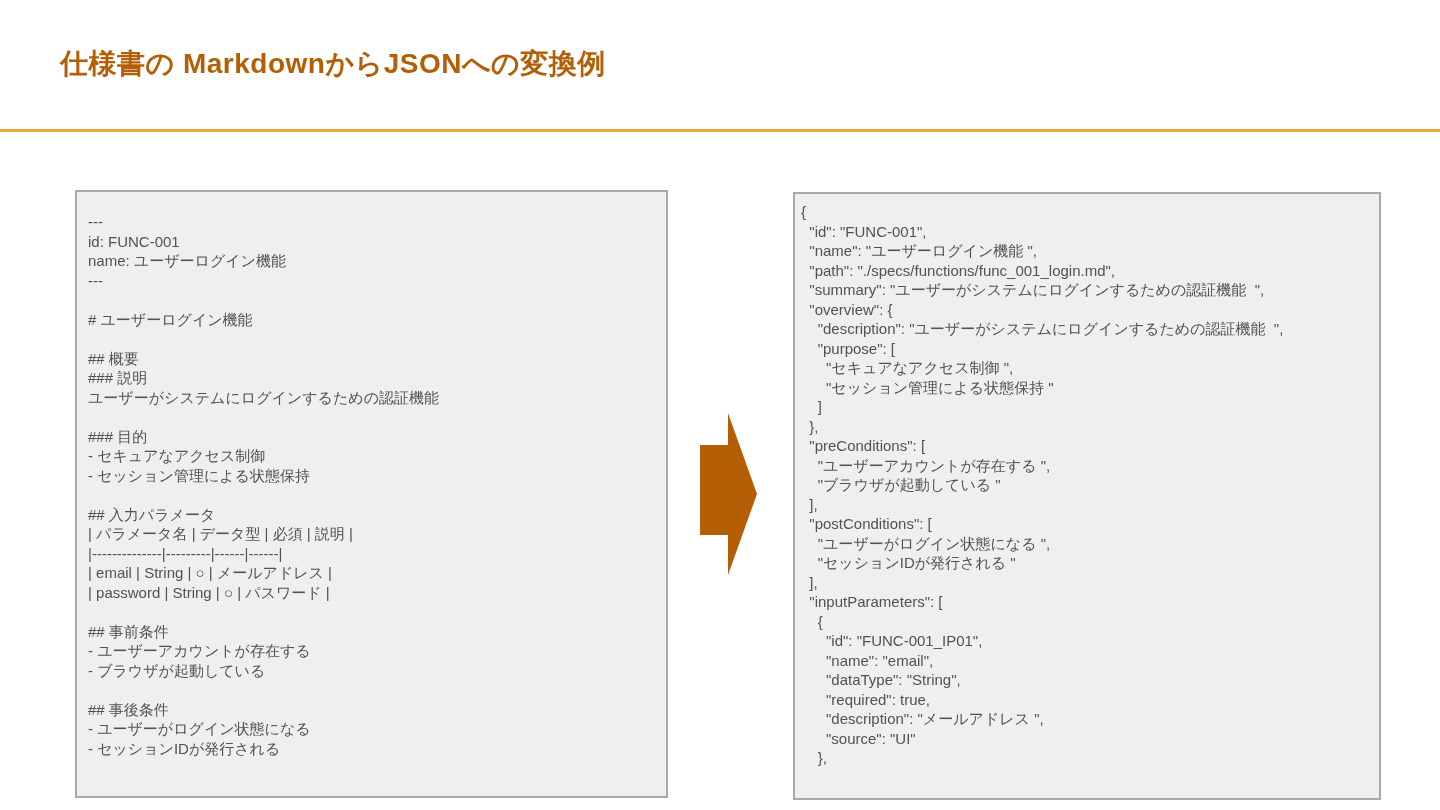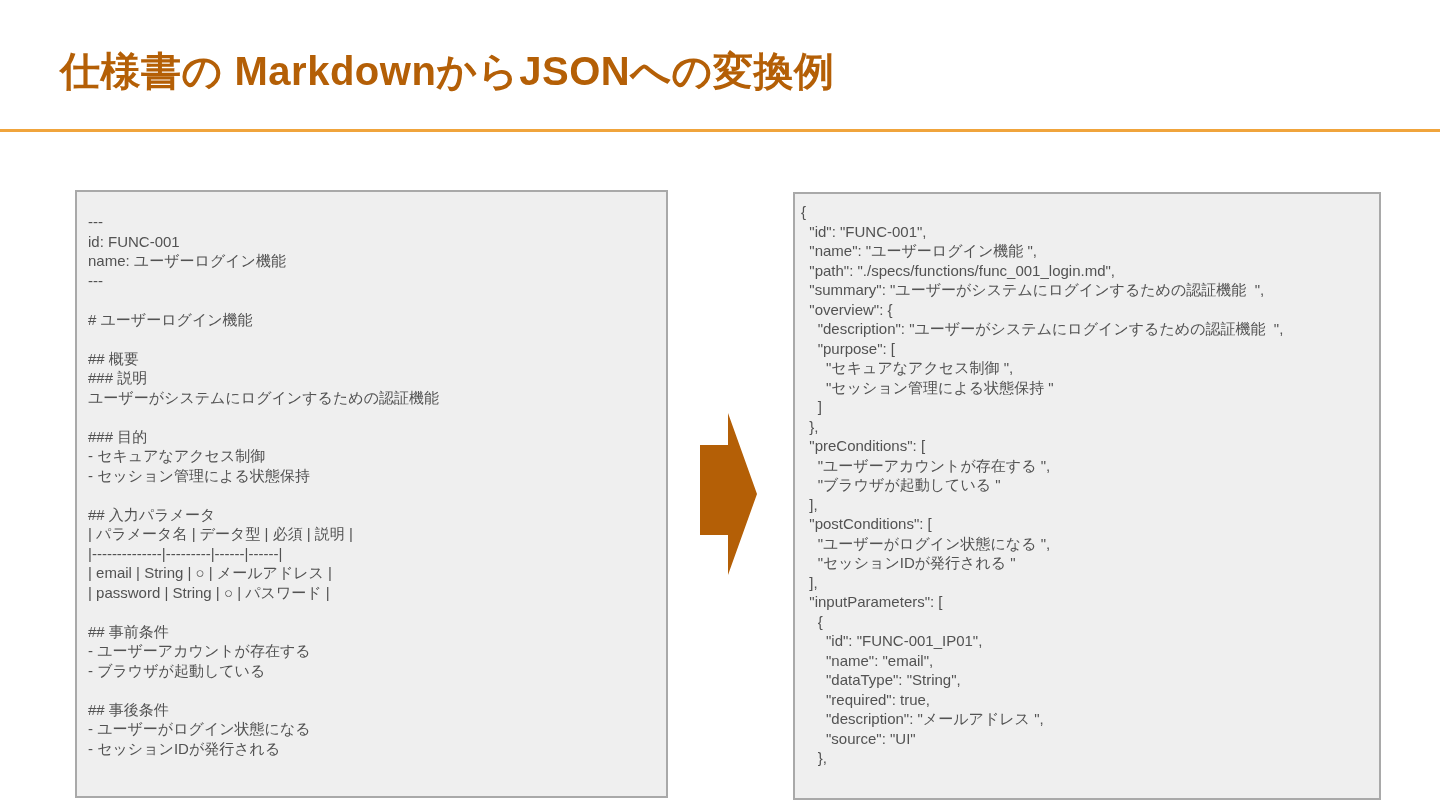--- a/index.html
+++ b/index.html
@@ -15,21 +15,21 @@
     position: relative;
     width: 1440px;
     height: 810px;
     background: #ffffff;
   }
   .title {
     position: absolute;
     left: 60px;
     top: 48px;
     margin: 0;
-    font-size: 40px;
+    font-size: 28px;
     line-height: 1.15;
     font-weight: bold;
     color: #B45F06;
     letter-spacing: 0.5px;
     white-space: nowrap;
   }
   .divider {
     position: absolute;
     left: 0;
     top: 129px;

